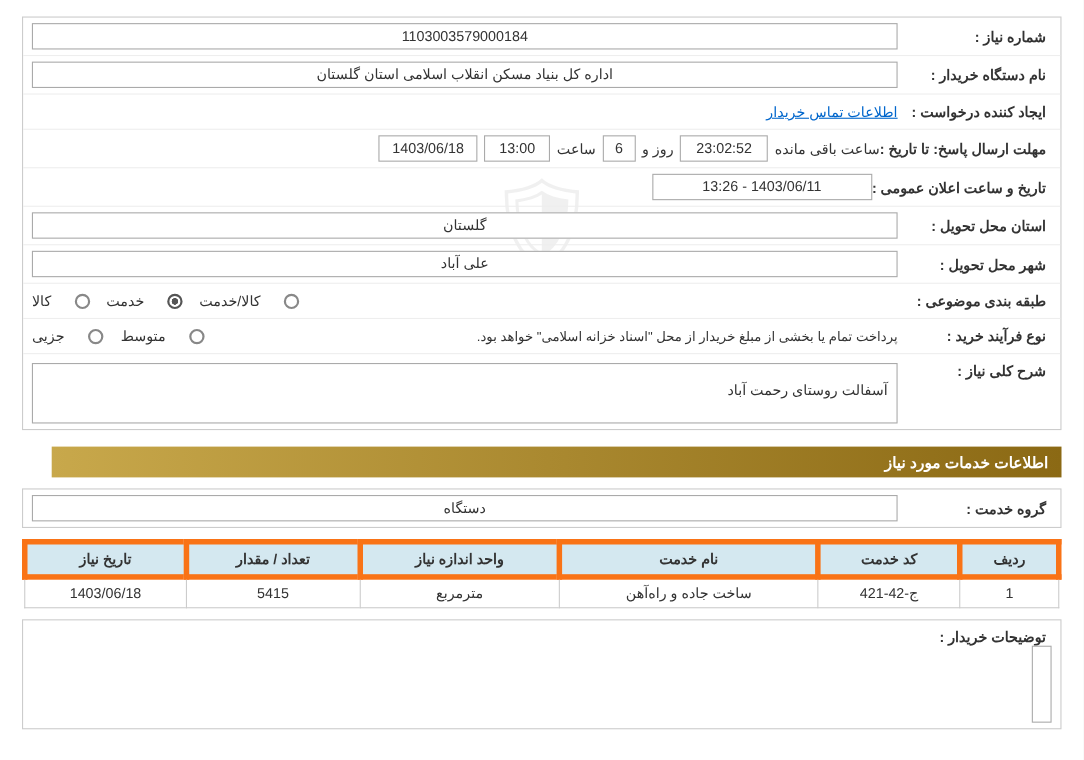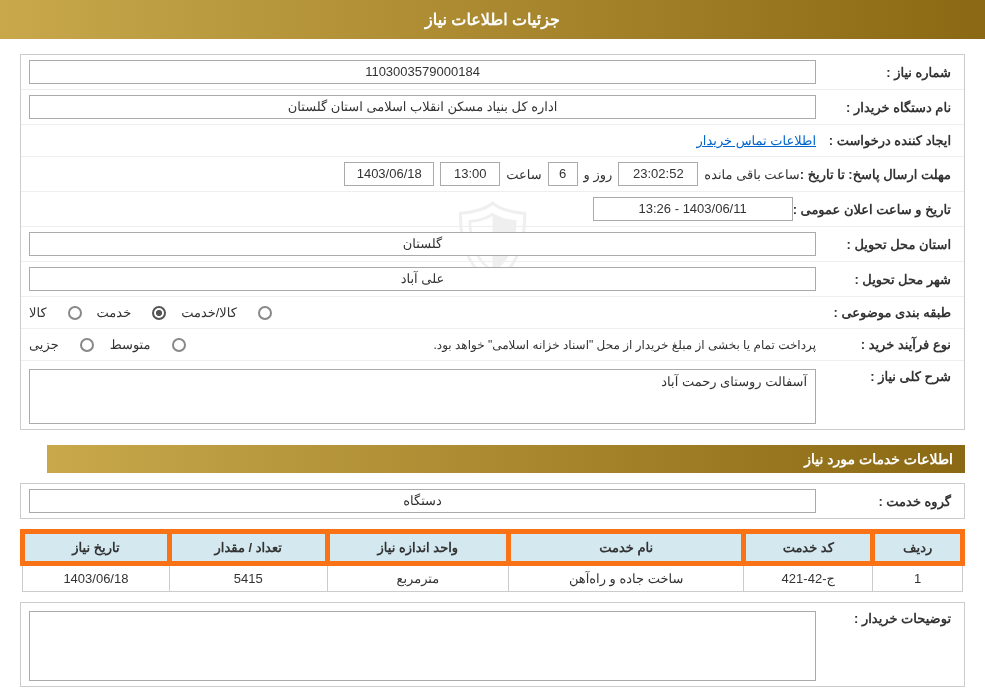--- a/index.html
+++ b/index.html
@@ -162,23 +162,20 @@
       display: flex;
       align-items: center;
       padding: 5px 8px;
     }
   </style>
 </head>
 <body>
 
 <div class="page-wrapper">
 
-  <div class="header-bar">
-    <span>جزئیات اطلاعات نیاز</span>
-  </div>
 
   <div class="main-content">
 
     <div class="info-section watermark-area">
       <div class="watermark-img">🛡</div>
       <div class="inner-content">
 
         <div class="info-row">
           <span class="label">شماره نیاز :</span>
           <div class="value-box">1103003579000184</div>
@@ -252,21 +249,21 @@
             </div>
             <div class="radio-item" style="margin-right:10px">
               <span class="radio-circle"></span>
               <span>جزیی</span>
             </div>
           </div>
         </div>
 
         <div class="info-row" style="align-items:flex-start; padding-top:8px;">
           <span class="label">شرح کلی نیاز :</span>
-          <div style="flex:1; border:1px solid #aaa; min-height:55px; background:#fff; padding:4px 8px; text-align:right;">
+          <div style="flex:1; border:1px solid #aaa; min-height:55px; background:#fff; padding:16px 8px; text-align:right;">
             <span>آسفالت روستای رحمت آباد</span>
           </div>
         </div>
 
       </div>
     </div>
 
     <div class="section-title">اطلاعات خدمات مورد نیاز</div>
 
     <div class="group-service-row info-section" style="border:1px solid #ccc; padding:5px 8px; display:flex; align-items:center; margin-bottom:10px;">
@@ -292,21 +289,21 @@
             <td>ج-42-421</td>
             <td>ساخت جاده و راه‌آهن</td>
             <td>مترمربع</td>
             <td>5415</td>
             <td>1403/06/18</td>
           </tr>
         </tbody>
       </table>
     </div>
 
-    <div class="info-row" style="align-items:flex-start; padding-top:8px; border:1px solid #ccc; margin-bottom:15px;">
+    <div class="info-row" style="align-items:flex-start; padding-top:8px; border:1px solid #ccc; margin-bottom:15px;flex-direction:column;">
       <span class="label">توضیحات خریدار :</span>
       <div style="flex:1; border:1px solid #aaa; min-height:70px; background:#fff; padding:4px 8px; text-align:right;">
         <span></span>
       </div>
     </div>
 
   </div>
 </div>
 
 </body></html>

